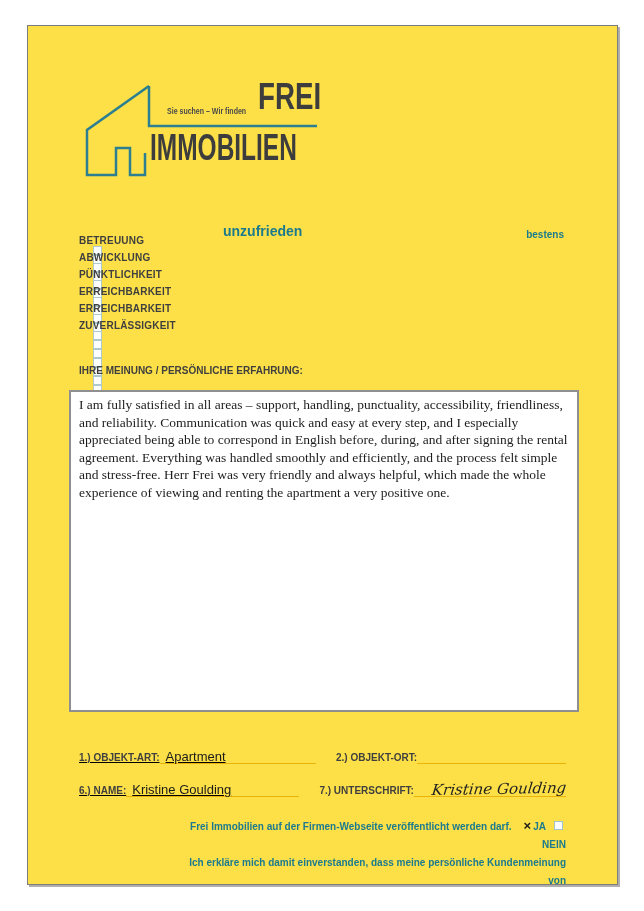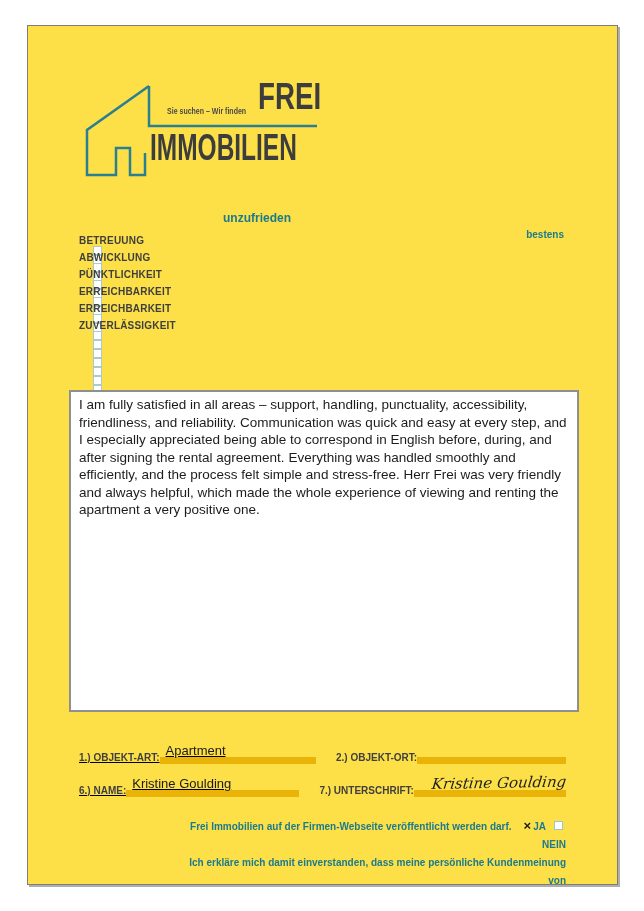--- a/index.html
+++ b/index.html
@@ -12,42 +12,42 @@
   .tagline{position:absolute;left:139px;top:80px;font-size:9px;font-weight:bold;color:#4a4a4a;
            transform:scaleX(.78);transform-origin:0 0;white-space:nowrap;}
   .brand1{position:absolute;left:230px;top:57px;font-size:36px;line-height:28px;font-weight:bold;
           color:#3d3d3d;transform:scaleX(.77);transform-origin:0 0;white-space:nowrap;}
   .brand2{position:absolute;left:122px;top:108px;font-size:36px;line-height:28px;font-weight:bold;
           color:#3d3d3d;transform:scaleX(.68);transform-origin:0 0;white-space:nowrap;}
 
   
   .rating{position:absolute;left:51px;top:183px;width:487px;}
   .rating-header{position:relative;height:26px;}
-  .hdr-left{position:absolute;left:144px;top:2px;font-size:12px;font-weight:bold;color:#1b7a8e;}
+  .hdr-left{position:absolute;left:144px;top:14px;font-size:14px;font-weight:bold;color:#1b7a8e;}
   .hdr-right{position:absolute;right:2px;top:2px;font-size:10px;font-weight:bold;color:#1b7a8e;margin-top:18px;}
   .rating-row{display:flex;height:17px;flex-direction:column;}
   .rating-label{width:154px;font-size:10px;font-weight:bold;color:#3f3f3f;letter-spacing:.2px;}
   .cell{width:37px;display:flex;justify-content:center;align-items:center;}
   .cb{width:7px;height:7px;border:1px solid #aec9ce;background:#fdfefe;display:inline-block;}
   .xmark{font-size:15px;line-height:10px;font-weight:700;color:#1c1c1c;}
 
   
   .opinion-label{position:absolute;left:51px;top:339px;font-size:10px;font-weight:bold;color:#3f3f3f;}
   .opinion-box{position:absolute;left:41px;top:364px;width:510px;height:322px;border:2px solid #8f8f8f;
-               box-sizing:border-box;background:#fff;}
+               box-sizing:border-box;background:#fff;font-family:Liberation Serif, serif;}
   .opinion-text{padding:4px 8px;font-size:13.5px;line-height:17.5px;color:#1c1c1c;}
 
   
   .fields{position:absolute;left:51px;top:716px;width:487px;}
   .frow{display:flex;align-items:flex-end;height:22px;margin-bottom:11px;}
   .fhalf{display:flex;align-items:flex-end;}
   .fhalf.left{width:237px;text-decoration:underline;}
   .fhalf.right{flex:1;margin-left:20px;}
   .flabel{font-size:10px;font-weight:bold;color:#3f3f3f;white-space:nowrap;padding-bottom:1px;}
-  .fline{flex:1;border-bottom:7px solid #eab308;display:flex;align-items:flex-end;min-height:18px;}
+  .fline{flex:1;border-bottom:1px solid #eab308;display:flex;align-items:flex-end;min-height:18px;}
   .fvalue{font-size:13px;color:#1a1a1a;padding-left:6px;position:relative;top:1px;white-space:nowrap;}
   .sig{font-family:"DejaVu Serif",serif;font-style:italic;font-size:15px;color:#1f1f1f;
        padding-left:18px;transform:skewX(-8deg) rotate(-1deg);position:relative;top:2px;white-space:nowrap;}
 
   
   .consent{position:absolute;left:150px;right:51px;top:791px;text-align:right;
            font-size:10px;font-weight:bold;color:#1b7a8e;line-height:18px;}
   .consent .cx{font-size:13px;font-weight:700;color:#1a1a1a;margin-left:12px;margin-right:2px;}
   .consent .cb2{width:7px;height:7px;border:1px solid #9fc4cb;background:#fdfefe;display:inline-block;
                 margin:0 3px 0 8px;}
@@ -247,20 +247,21 @@
           <div class="cell">
             <span class="cb"></span>
           </div>
           <div class="cell">
             <span class="xmark">×</span>
           </div>
         </div>
       </div>
   </div>
 
+  <div class="opinion-label">IHRE MEINUNG / PERSÖNLICHE ERFAHRUNG:</div>
   <div class="opinion-box">
     <div class="opinion-text">I am fully satisfied in all areas – support, handling, punctuality, accessibility, friendliness, and reliability. Communication was quick and easy at every step, and I especially appreciated being able to correspond in English before, during, and after signing the rental agreement. Everything was handled smoothly and efficiently, and the process felt simple and stress-free. Herr Frei was very friendly and always helpful, which made the whole experience of viewing and renting the apartment a very positive one.</div>
   </div>
 
   <div class="fields">
     <div class="frow">
       <div class="fhalf left">
         <span class="flabel">1.) OBJEKT-ART:</span>
         <span class="fline">
           <span class="fvalue">Apartment</span>

